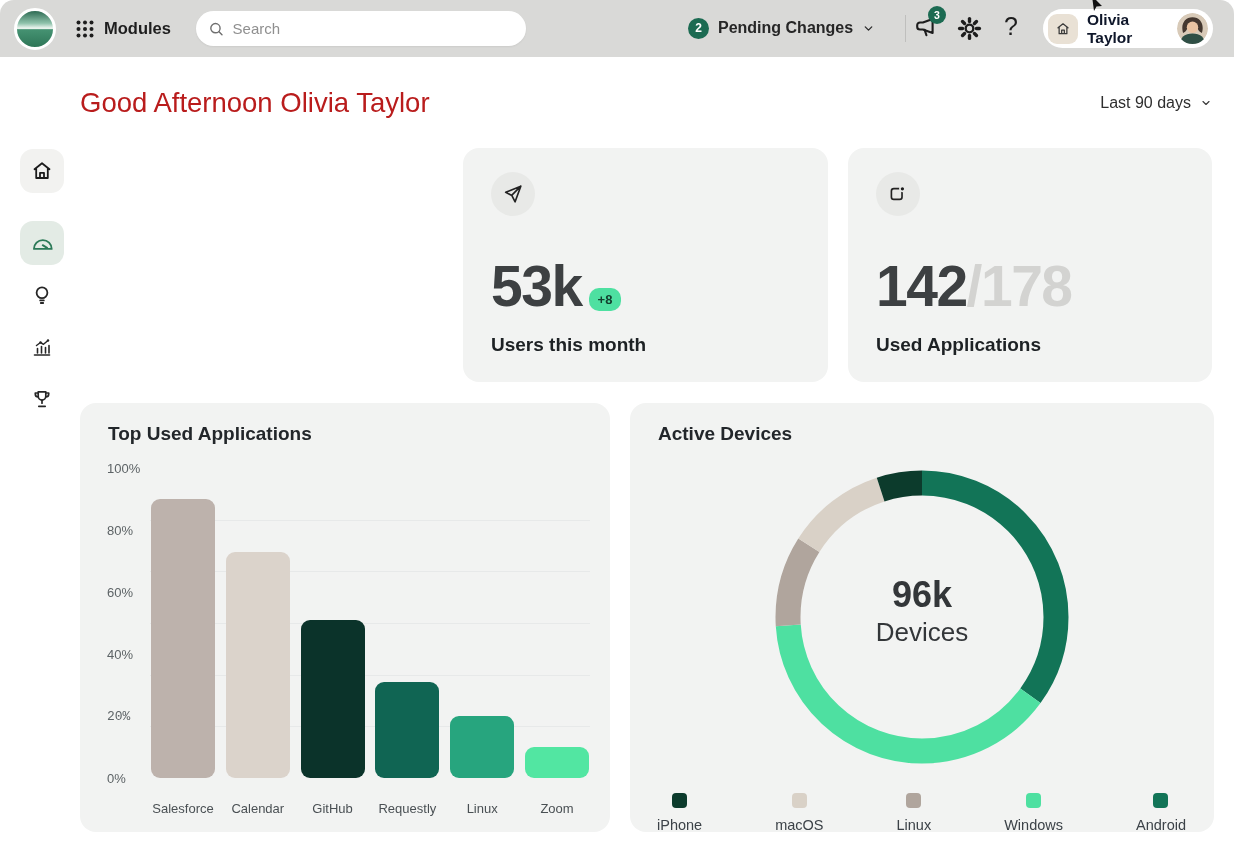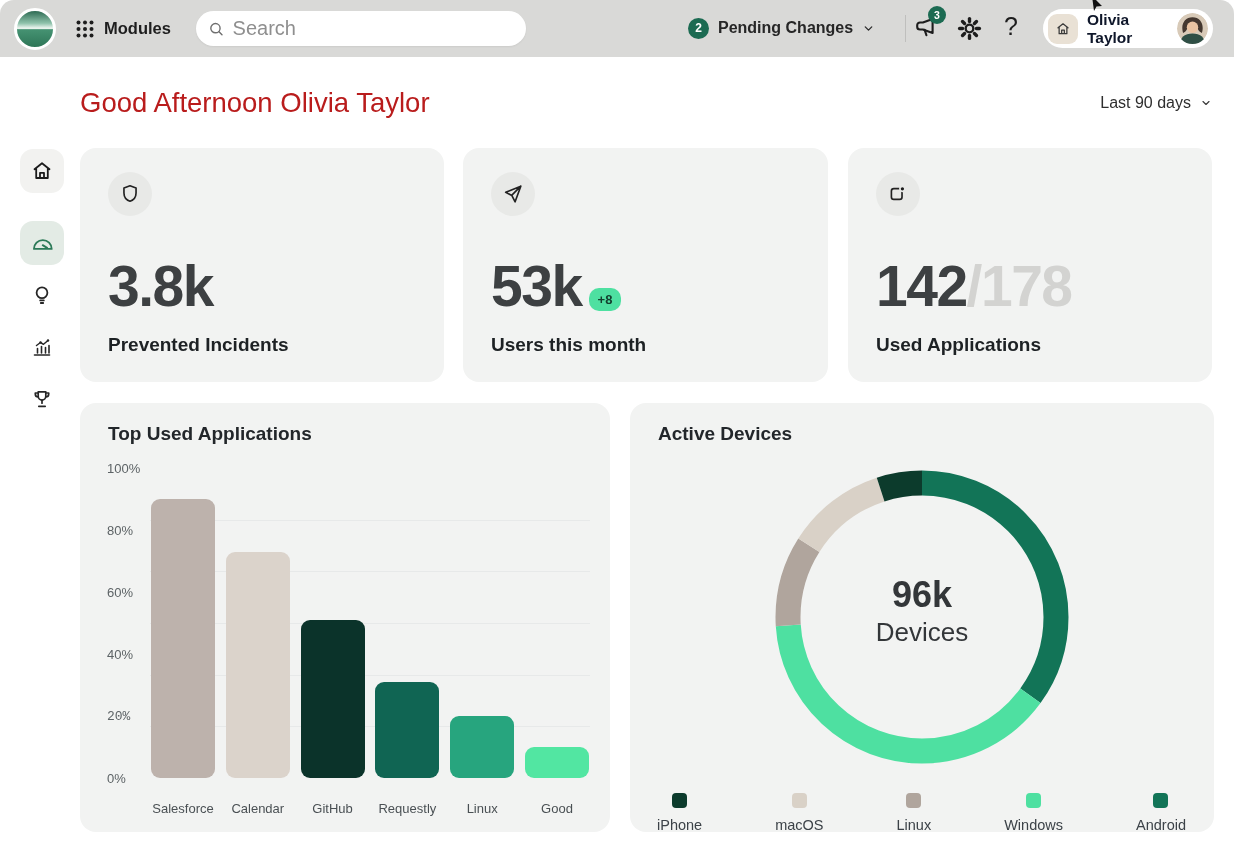--- a/index.html
+++ b/index.html
@@ -17,21 +17,21 @@
                linear-gradient(180deg,#2d6b53 0%,#9cc9b4 40%,#e8f2ec 48%,#459272 52%,#2e7657 100%);
   }
   .grid-icon { position:absolute; left:76px; top:20px; width:18px; height:18px; }
   .modules-label { position:absolute; left:104px; top:19px; font-size:16.5px; font-weight:700; color:#1e1e1e; }
   .search {
     position:absolute; left:196px; top:11px; width:330px; height:35px; background:#ffffff;
     border-radius:18px; display:flex; align-items:center; padding:0 12px; gap:8px;
     box-shadow:0 1px 2px rgba(0,0,0,.06);
   }
   .search input {
-    border:none; outline:none; background:transparent; font-size:20px; color:#333; width:100%;
+    border:none; outline:none; background:transparent; font-size:15px; color:#333; width:100%;
     font-family:"Liberation Sans", sans-serif;
   }
   .search input::placeholder { color:#8f8f8f; }
   .pending { position:absolute; left:688px; top:14px; height:28px; display:flex; align-items:center; gap:9px; cursor:pointer; }
   .count-badge {
     width:21px; height:21px; border-radius:50%; background:#1c6b52; color:#fff;
     font-size:12px; font-weight:700; display:flex; align-items:center; justify-content:center;
   }
   .pending-label { font-size:16px; font-weight:700; color:#262626; }
   .nav-divider { position:absolute; left:905px; top:15px; width:1px; height:27px; background:#bfbfbd; }
@@ -220,31 +220,20 @@
     </svg>
   </div>
   <div class="side-icon" style="top:387px">
     <svg width="24" height="24" viewBox="0 0 24 24">
       <path d="M8.2 4.8h7.6v4.5a3.8 3.8 0 0 1-7.6 0V4.8z" fill="none" stroke="#262626" stroke-width="1.7" stroke-linejoin="round"></path>
       <path d="M8.2 6H5.3v1a3 3 0 0 0 3 3M15.8 6h2.9v1a3 3 0 0 1-3 3" fill="none" stroke="#262626" stroke-width="1.7" stroke-linejoin="round"></path>
       <path d="M12 13.2v3M8.8 19.3h6.4" fill="none" stroke="#262626" stroke-width="1.7" stroke-linecap="round"></path>
     </svg>
   </div>
 
-  <div class="card stat-card" style="left:80px; width:364px">
-    <div class="icon-circle">
-      <svg width="22" height="22" viewBox="0 0 24 24">
-        <path d="M12 3.1l6.6 2.4v5.3c0 4.4-2.8 7.7-6.6 9.1-3.8-1.4-6.6-4.7-6.6-9.1V5.5L12 3.1z" fill="none" stroke="#222" stroke-width="1.8" stroke-linejoin="round"></path>
-      </svg>
-    </div>
-    <div class="stat-value-row">
-      <span class="stat-value">3.8k</span>
-    </div>
-    <div class="stat-label">Prevented Incidents</div>
-  </div>
 
   <div class="card stat-card" style="left:463px; width:365px">
     <div class="icon-circle">
       <svg width="22" height="22" viewBox="0 0 24 24">
         <path d="M20.5 3.5L10.8 13.2M20.5 3.5l-6.2 17-3.5-6.8-6.8-3.5 16.5-6.7z" fill="none" stroke="#222" stroke-width="1.8" stroke-linecap="round" stroke-linejoin="round"></path>
       </svg>
     </div>
     <div class="stat-value-row">
       <span class="stat-value">53k</span>
       <span class="delta-badge">+8</span>
@@ -284,21 +273,21 @@
         <div class="xtick" style="left: 58px; top: 398px;">Salesforce</div>
         <div class="bar" style="left: 145.8px; width: 64px; top: 148.7px; height: 226.3px; background: rgb(219, 211, 203);"></div>
         <div class="xtick" style="left: 132.8px; top: 398px;">Calendar</div>
         <div class="bar" style="left: 220.6px; width: 64px; top: 216.9px; height: 158.1px; background: rgb(11, 51, 42);"></div>
         <div class="xtick" style="left: 207.6px; top: 398px;">GitHub</div>
         <div class="bar" style="left: 295.4px; width: 64px; top: 278.9px; height: 96.1px; background: rgb(16, 101, 83);"></div>
         <div class="xtick" style="left: 282.4px; top: 398px;">Requestly</div>
         <div class="bar" style="left: 370.2px; width: 64px; top: 313px; height: 62px; background: rgb(39, 165, 126);"></div>
         <div class="xtick" style="left: 357.2px; top: 398px;">Linux</div>
         <div class="bar" style="left: 445px; width: 64px; top: 344px; height: 31px; background: rgb(82, 230, 162);"></div>
-        <div class="xtick" style="left: 432px; top: 398px;">Good</div>
+        <div class="xtick" style="left: 432px; top: 398px;">Zoom</div>
       </div>
   </div>
 
   <div class="card chart-card" style="left:630px; width:584px">
     <div class="chart-title">Active Devices</div>
     <svg class="donut-svg" id="donut-svg" width="330" height="330" viewBox="0 0 330 330">
         <circle cx="165" cy="165" r="134" fill="none" stroke="#127457" stroke-width="25" pathLength="100" stroke-dasharray="35 65" stroke-dashoffset="25"></circle>
         <circle cx="165" cy="165" r="134" fill="none" stroke="#4ee0a1" stroke-width="25" pathLength="100" stroke-dasharray="39 61" stroke-dashoffset="-10"></circle>
         <circle cx="165" cy="165" r="134" fill="none" stroke="#b0a59d" stroke-width="25" pathLength="100" stroke-dasharray="10 90" stroke-dashoffset="-49"></circle>
         <circle cx="165" cy="165" r="134" fill="none" stroke="#d9d1c7" stroke-width="25" pathLength="100" stroke-dasharray="11 89" stroke-dashoffset="-59"></circle>

